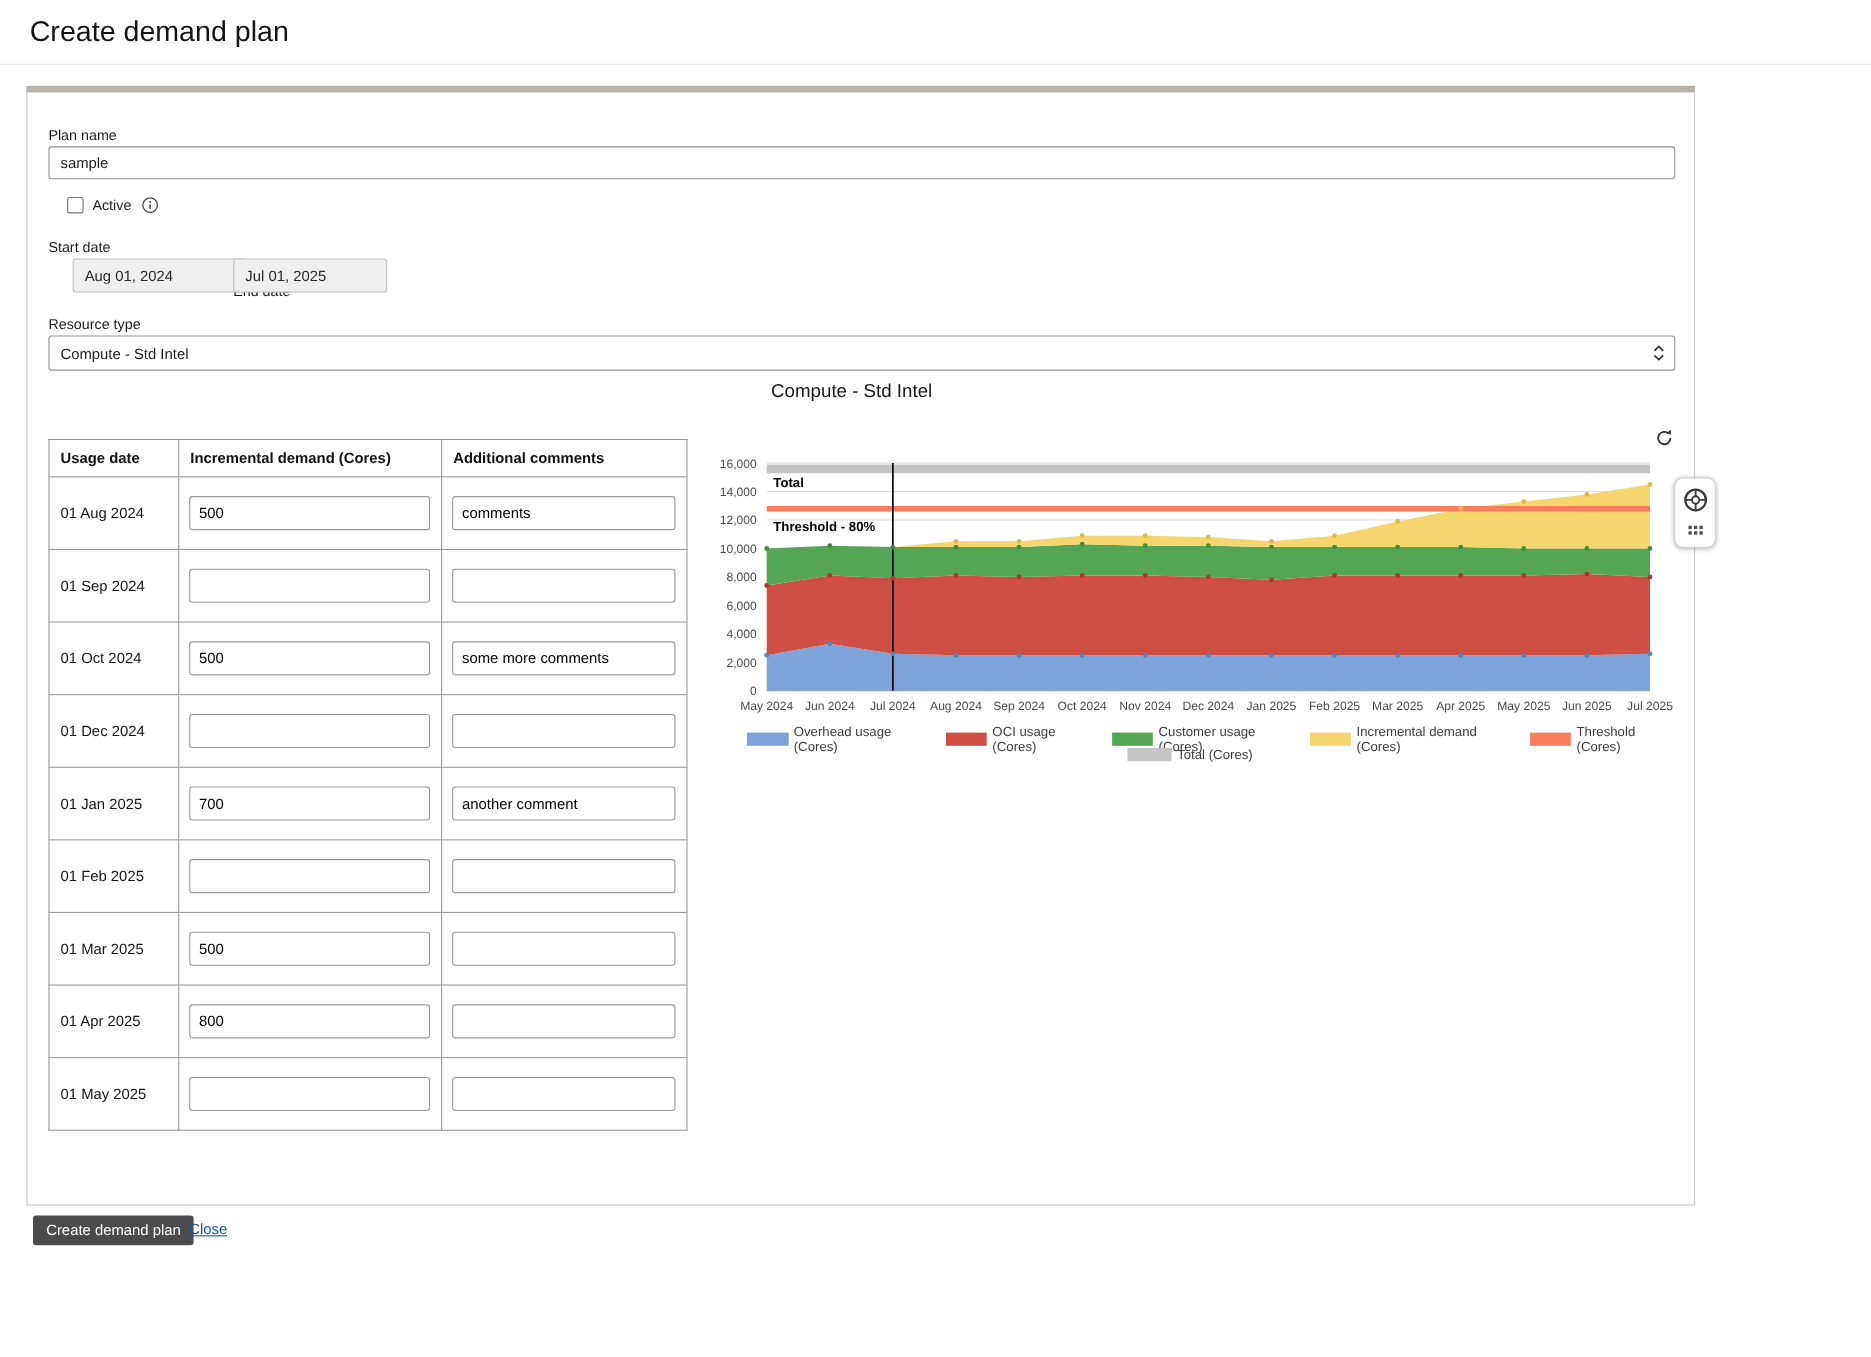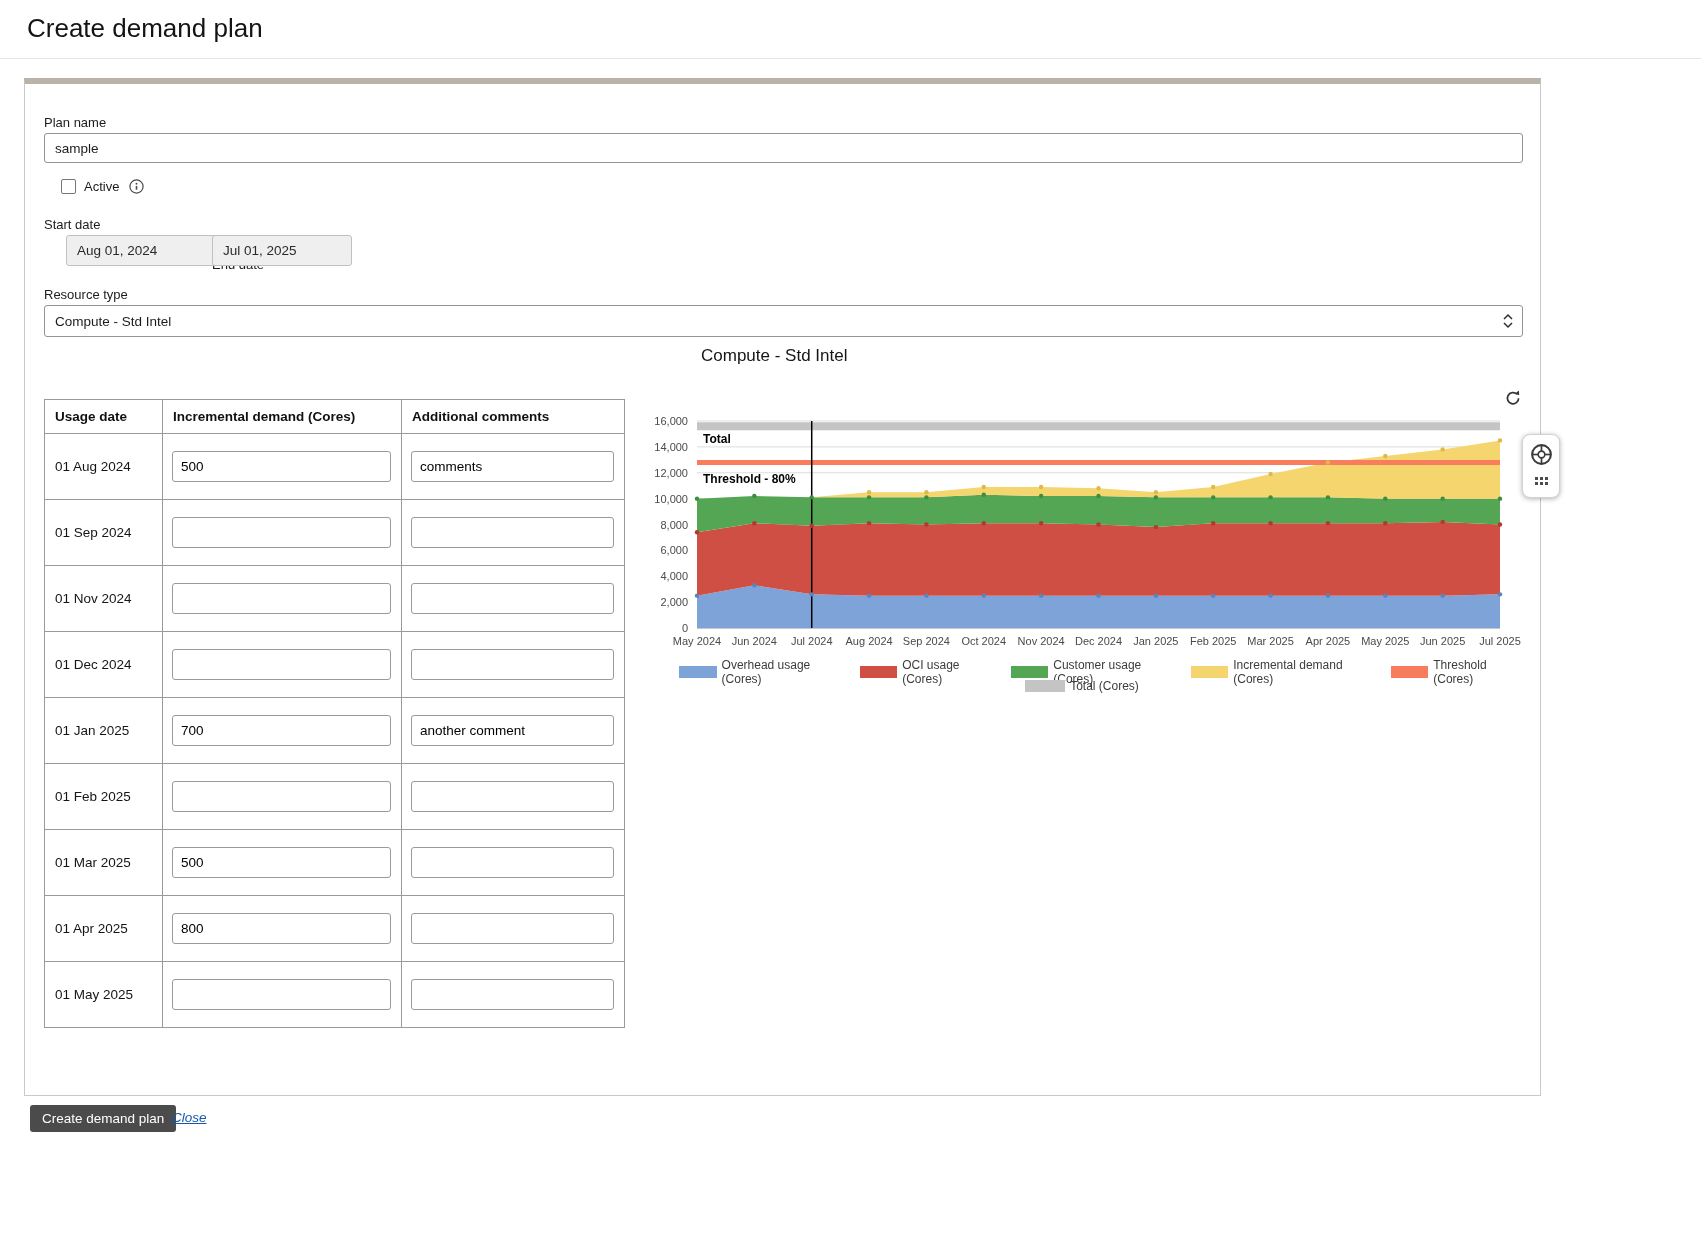--- a/index.html
+++ b/index.html
@@ -55,21 +55,21 @@
   .legend-item{display:flex;align-items:center;gap:5px;font-size:12px;color:#3c3c3c;cursor:pointer;}
   .sw{width:40px;height:12px;display:inline-block;}
 
   
   .floating-widget{position:absolute;left:1522px;top:434px;width:38px;height:64px;background:#fff;border:1px solid #d2d2d2;border-radius:8px;box-shadow:0 1px 5px rgba(0,0,0,.3);display:flex;flex-direction:column;align-items:center;padding-top:7px;gap:6px;}
   .grid-dots{display:grid;grid-template-columns:repeat(3,3px);grid-auto-rows:3px;gap:2px;cursor:grab;}
   .grid-dots i{background:#4c4c4c;display:block;}
 
   
   .submit-btn{position:absolute;left:30px;top:1105px;height:27px;padding:0 12px;background:#4b4b4b;color:#fff;border:none;border-radius:3px;font-size:13.5px;font-family:inherit;cursor:pointer;}
-  .close-link{position:absolute;left:172px;top:1110px;font-size:13.5px;color:#1558b0;text-decoration:underline;cursor:pointer;font-style:italic;}
+  .close-link{position:absolute;left:172px;top:1110px;font-size:13.5px;color:#1558b0;text-decoration:underline;cursor:pointer;}
 </style>
 </head>
 <body>
 
 <header class="page-header">
   <h1 class="page-title">Create demand plan</h1>
 </header>
 
 <main class="card">
 
@@ -122,23 +122,23 @@
           <td class="c-date"><span class="c-date-span">01 Aug 2024</span></td>
           <td class="c-demand"><input class="cell-input" value="500" style=""></td>
           <td class="c-comment"><input class="cell-input" value="comments" style=""></td>
         </tr>
         <tr>
           <td class="c-date"><span class="c-date-span">01 Sep 2024</span></td>
           <td class="c-demand"><input class="cell-input" style=""></td>
           <td class="c-comment"><input class="cell-input" style=""></td>
         </tr>
         <tr>
-          <td class="c-date"><span class="c-date-span">01 Nov 2024</span></td>
-          <td class="c-demand"><input class="cell-input" style=""></td>
-          <td class="c-comment"><input class="cell-input" style=""></td>
+          <td class="c-date"><span class="c-date-span">01 Oct 2024</span></td>
+          <td class="c-demand"><input class="cell-input" value="500" style=""></td>
+          <td class="c-comment"><input class="cell-input" value="some more comments" style=""></td>
         </tr>
         <tr>
           <td class="c-date"><span class="c-date-span">01 Dec 2024</span></td>
           <td class="c-demand"><input class="cell-input" style=""></td>
           <td class="c-comment"><input class="cell-input" style=""></td>
         </tr>
         <tr>
           <td class="c-date"><span class="c-date-span">01 Jan 2025</span></td>
           <td class="c-demand"><input class="cell-input" value="700" style=""></td>
           <td class="c-comment"><input class="cell-input" value="another comment" style=""></td>

